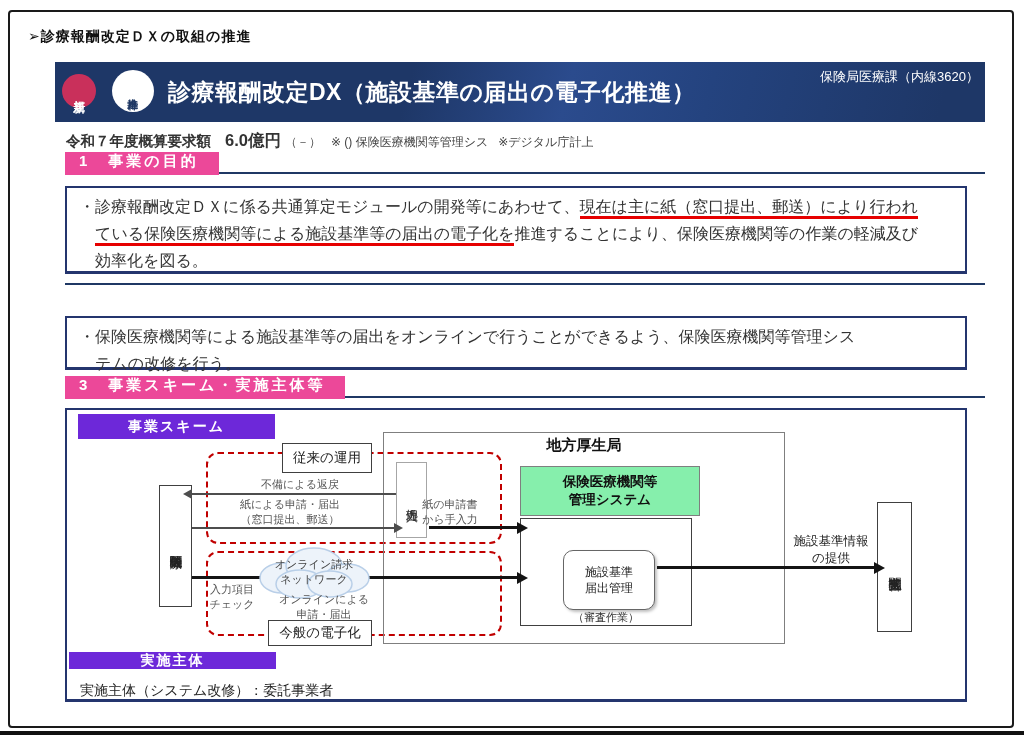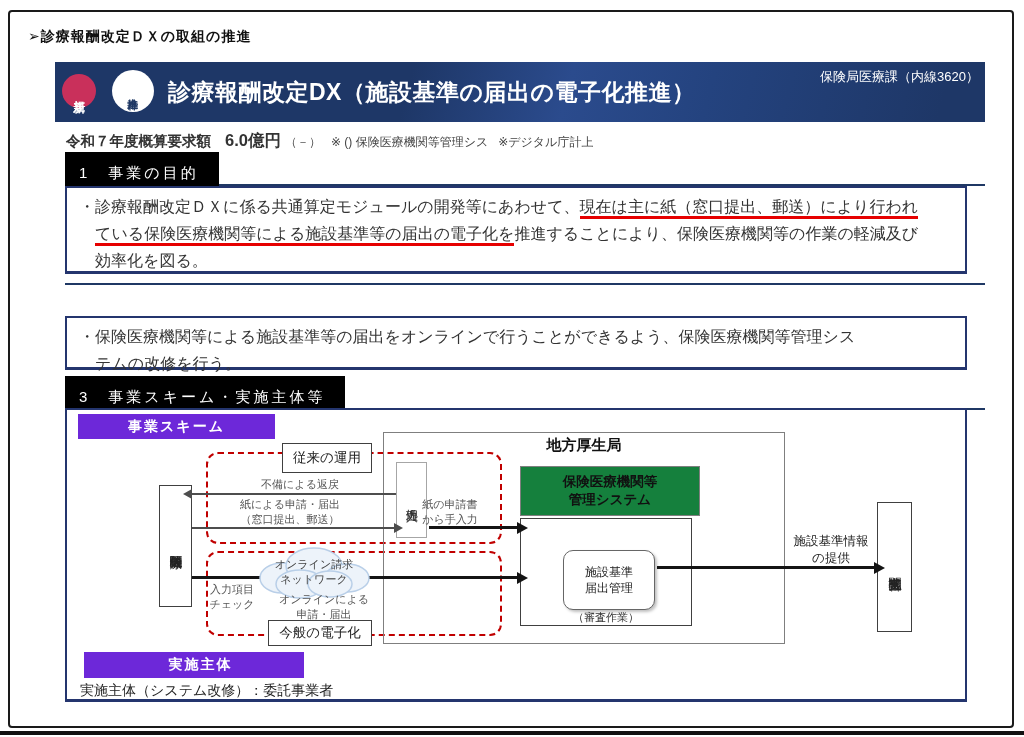--- a/index.html
+++ b/index.html
@@ -26,22 +26,22 @@
 
   
   #budgetRow{left:66px;top:130px;display:flex;align-items:baseline;color:#333;}
   #budgetRow .b-label{font-size:14.5px;font-weight:bold;}
   #budgetRow .b-amount{font-size:16.5px;font-weight:bold;margin-left:14px;}
   #budgetRow .b-paren{font-size:12px;color:#555;margin-left:4px;}
   #budgetRow .b-note{font-size:12px;color:#444;margin-left:10px;}
 
   
   .secHead{left:65px;width:920px;display:flex;align-items:flex-end;}
-  .secBadge{background:#000000;color:#fff;font-size:15px;font-weight:normal;letter-spacing:3px;
-    padding:12px 20px 5px 14px;line-height:18px;}
+  .secBadge{background:#ec4899;color:#fff;font-size:15px;font-weight:bold;letter-spacing:3px;
+    padding:0 20px 5px 14px;line-height:18px;}
   .secRule{flex:1;height:2px;background:#1f3864;margin-bottom:1px;}
   .secBox{left:65px;width:902px;border:2px solid #24356e;border-bottom-width:3px;background:#fff;box-sizing:border-box;}
   .bodyText{font-size:16px;color:#333;line-height:27px;padding:5px 12px;margin:0;
     text-indent:-1em;padding-left:28px;}
   .redline{border-bottom:3px solid #e60000;padding-bottom:1px;box-decoration-break:clone;-webkit-box-decoration-break:clone;}
 
   
   .blueTag{background:#6d28d9;color:#fff;font-size:14px;font-weight:bold;letter-spacing:2px;}
   .dbox{border:1.5px solid #404040;background:#fff;box-sizing:border-box;z-index:2;}
   .gbox{border:1.5px solid #7f7f7f;box-sizing:border-box;}
@@ -107,21 +107,21 @@
 
   <div class="abs gbox" style="left:383px;top:432px;width:402px;height:212px;background:transparent;z-index:1;"></div>
   <div class="abs" style="left:383px;top:436px;width:402px;text-align:center;font-size:15px;font-weight:bold;color:#111;z-index:2;">地方厚生局</div>
 
   <div class="abs dbox center" style="left:282px;top:443px;width:90px;height:30px;font-size:13.5px;color:#222;">従来の運用</div>
   <div class="abs dbox center" style="left:268px;top:620px;width:104px;height:26px;font-size:13.5px;color:#222;">今般の電子化</div>
 
   <div class="abs dbox center vert" style="left:159px;top:485px;width:33px;height:122px;font-size:12.5px;color:#222;">保険医療機関等</div>
   <div class="abs center vert" style="left:396px;top:462px;width:31px;height:76px;border:1px solid #a6a6a6;background:#fff;box-sizing:border-box;z-index:2;font-size:12px;color:#333;">入力処理</div>
 
-  <div class="abs gbox center pre" style="left:520px;top:466px;width:180px;height:50px;background:#15803d;z-index:2;font-size:13.5px;font-weight:bold;color:#111;line-height:1.35;">保険医療機関等
+  <div class="abs gbox center pre" style="left:520px;top:466px;width:180px;height:50px;background:#86efac;z-index:2;font-size:13.5px;font-weight:bold;color:#111;line-height:1.35;">保険医療機関等
 管理システム</div>
   <div class="abs dbox" style="left:520px;top:518px;width:172px;height:108px;"></div>
   <div class="abs center pre" style="left:563px;top:550px;width:92px;height:60px;border:1.5px solid #666;border-radius:10px;background:#fff;box-shadow:2px 2px 3px rgba(0,0,0,0.25);box-sizing:border-box;z-index:3;font-size:12px;color:#222;line-height:1.35;">施設基準
 届出管理</div>
   <div class="abs" style="left:520px;top:610px;width:172px;text-align:center;font-size:11px;color:#333;z-index:3;">（審査作業）</div>
 
   <div class="abs dbox center vert" style="left:877px;top:502px;width:35px;height:130px;font-size:13px;color:#222;">審査支払機関</div>
 
   <div class="abs arrow" style="left:192px;top:493px;width:204px;">
       <span class="ah-l"></span>
@@ -156,17 +156,17 @@
 （窓口提出、郵送）</div>
   <div class="abs smallLbl pre" style="left:406px;top:497px;width:88px;">紙の申請書
 から手入力</div>
   <div class="abs smallLbl pre" style="left:192px;top:582px;width:80px;">入力項目
 チェック</div>
   <div class="abs smallLbl pre" style="left:268px;top:592px;width:112px;">オンラインによる
 申請・届出</div>
   <div class="abs pre" style="left:783px;top:533px;width:96px;text-align:center;font-size:12.5px;color:#222;line-height:1.35;z-index:5;">施設基準情報
 の提供</div>
 
-  <div class="abs blueTag center" style="left:84px;top:652px;width:207px;height:26px;z-index:2;padding-left:13px;">実施主体</div>
+  <div class="abs blueTag center" style="left:69px;top:652px;width:207px;height:17px;z-index:2;">実施主体</div>
   <div class="abs" style="left:80px;top:682px;font-size:14px;color:#222;z-index:2;">実施主体（システム改修）：委託事業者</div>
 
   <div class="abs" id="bottombar"></div>
 </div>
 
 </body></html>

